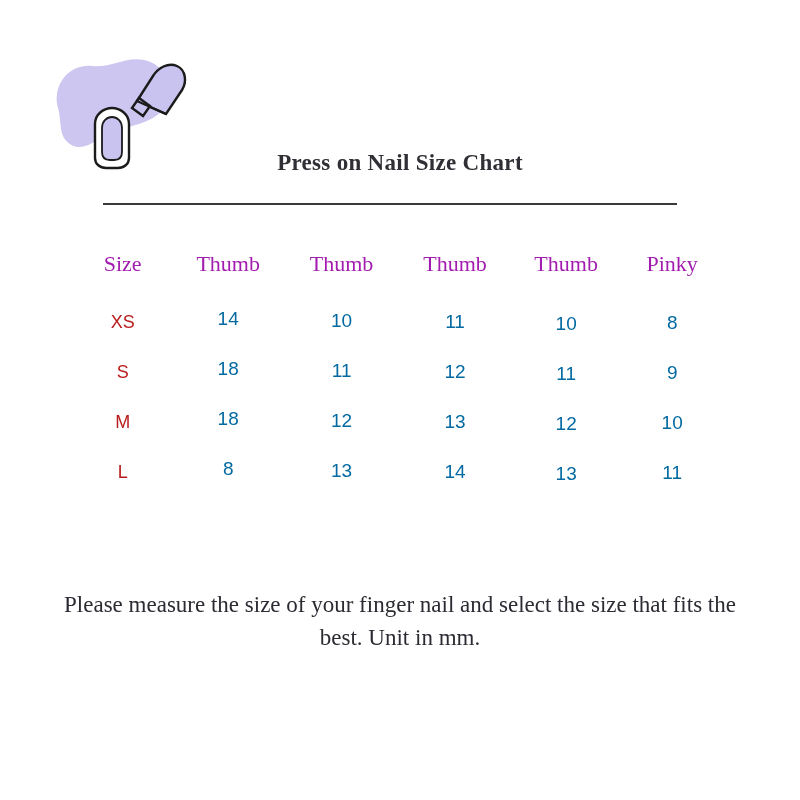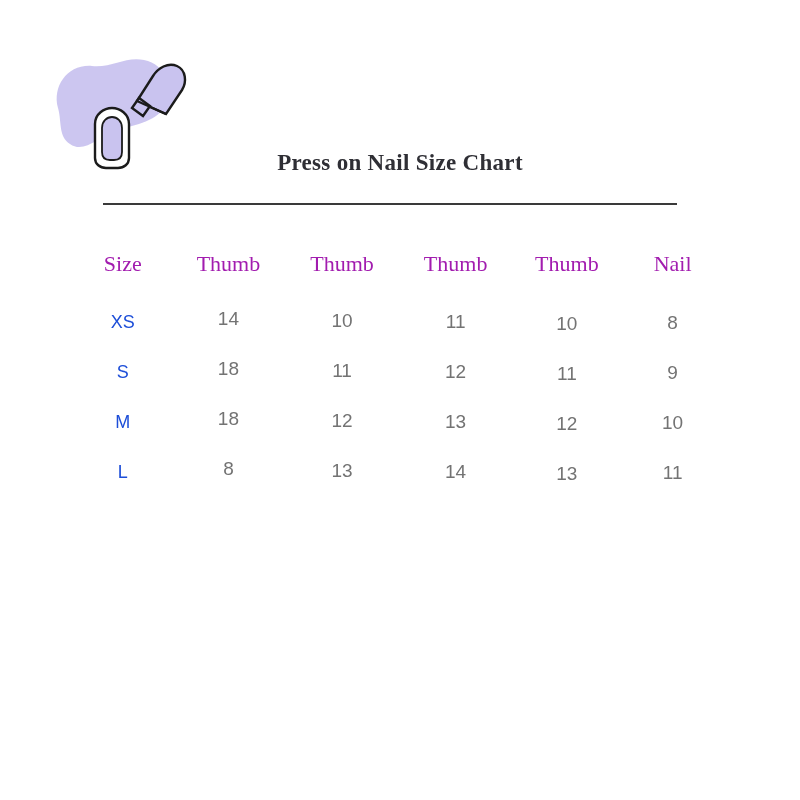--- a/index.html
+++ b/index.html
@@ -67,26 +67,26 @@
     font-weight: normal;
     font-size: 22px;
     color: #a21caf;
     padding: 8px 0 20px 0;
     text-align: center;
   }
   table#size-table td {
     font-family: "Liberation Sans", sans-serif;
     font-weight: normal;
     font-size: 19px;
-    color: #737373;
+    color: #0369a1;
     text-align: center;
     padding: 14px 0;
   }
   table#size-table td.size-cell {
-    color: #1d4ed8;
+    color: #b91c1c;
     font-size: 18px;
   }
 
   
   table#size-table td:nth-child(2) { position: relative; top: -3px; }
   table#size-table td:nth-child(3) { position: relative; top: -1px; }
   table#size-table td:nth-child(5) { position: relative; top: 2px; }
   table#size-table td:nth-child(6) { position: relative; top: 1px; }
 
   #footnote {
@@ -129,21 +129,21 @@
   <div id="title-rule"></div>
 
   <table id="size-table">
     <thead>
       <tr>
         <th style="width:100px">Size</th>
         <th style="width:120px">Thumb</th>
         <th style="width:115px">Thumb</th>
         <th style="width:120px">Thumb</th>
         <th style="width:110px">Thumb</th>
-        <th style="width:110px">Nail</th>
+        <th style="width:110px">Pinky</th>
       </tr>
     </thead>
     <tbody>
       <tr>
         <td class="size-cell">XS</td>
         <td>14</td>
         <td>10</td>
         <td>11</td>
         <td>10</td>
         <td>8</td>
@@ -168,14 +168,15 @@
         <td class="size-cell">L</td>
         <td>8</td>
         <td>13</td>
         <td>14</td>
         <td>13</td>
         <td>11</td>
       </tr>
     </tbody>
   </table>
 
+  <div id="footnote">Please measure the size of your finger nail and select the size that fits the best. Unit in mm.</div>
 
 </div>
 
 </body></html>

